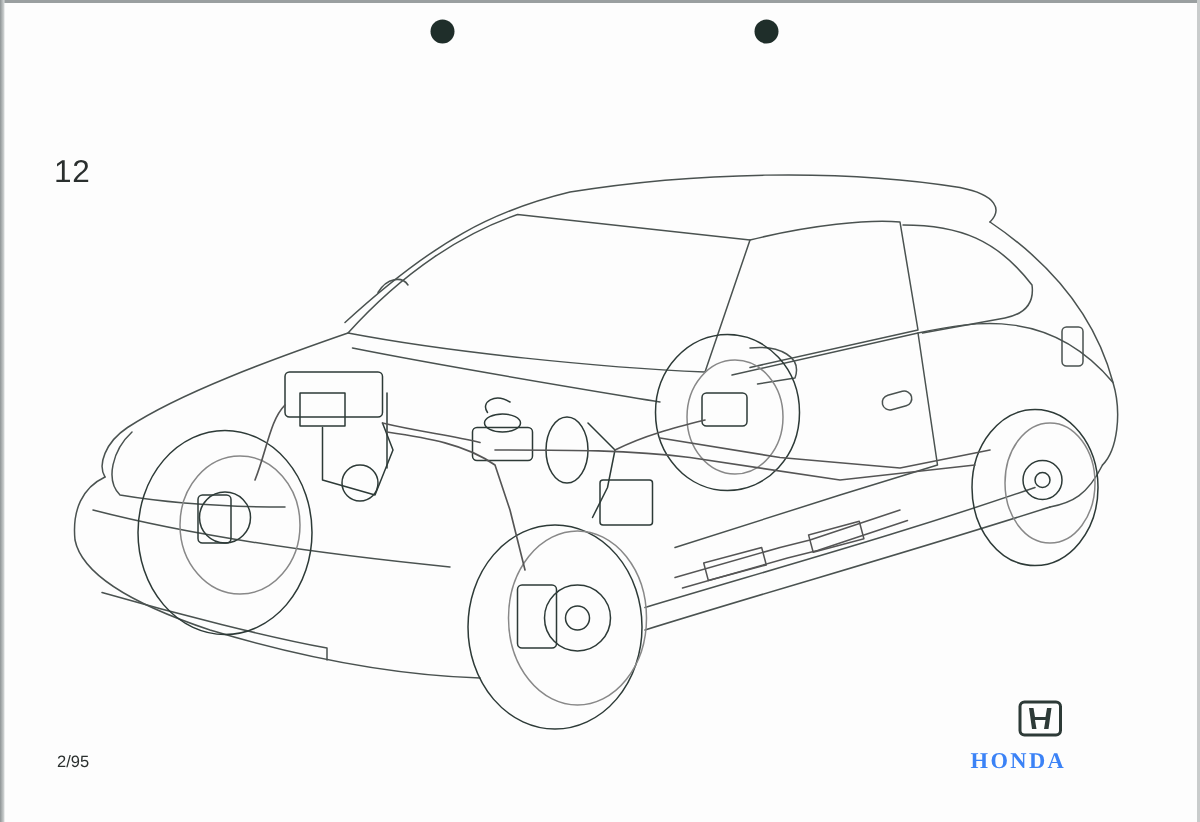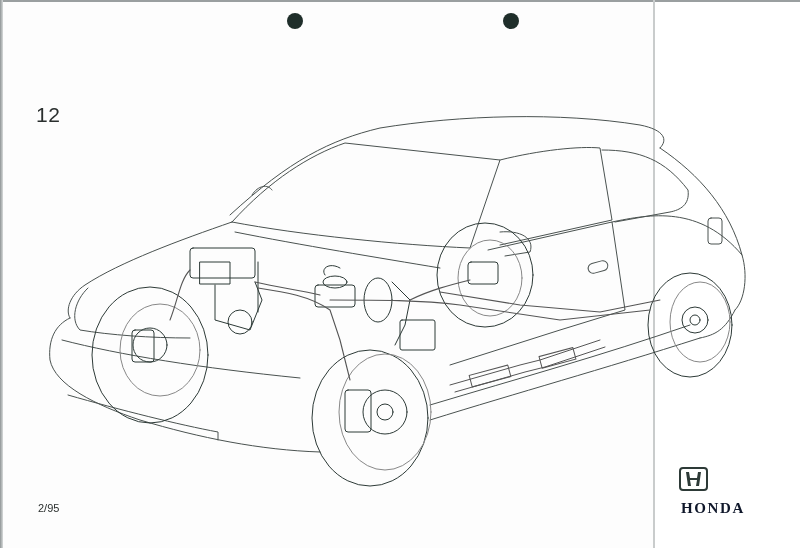--- a/index.html
+++ b/index.html
@@ -3,21 +3,21 @@
 <meta charset="utf-8">
 <style>
   html, body { margin: 0; padding: 0; }
   body {
     width: 800px; height: 548px; overflow: hidden;
     background: #ffffff;
     font-family: "Liberation Sans", sans-serif;
     position: relative;
   }
   .page {
-    position: absolute; left: 0; top: 0; width: 655px; height: 548px;
+    position: absolute; left: 0; top: 0; width: 800px; height: 548px;
     background: #fdfdfd;
   }
   .edge-top { position: absolute; left: 0; top: 0; width: 800px; height: 2px; background: #9a9fa0; }
   .edge-left { position: absolute; left: 0; top: 0; width: 3px; height: 548px;
     background: linear-gradient(to right, #8e9495, #d8dbdb); }
   .edge-right { position: absolute; right: 0; top: 0; width: 2px; height: 548px; background: #c9cccc; }
   .punch-hole {
     position: absolute; width: 16px; height: 16px; border-radius: 50%;
     background: #1f2e2a;
   }
@@ -28,23 +28,23 @@
   .date-code {
     position: absolute; left: 38px; top: 502px;
     font-size: 11px; color: #2a2f2e;
   }
   .illustration { position: absolute; left: 40px; top: 108px; width: 720px; height: 380px; }
   .logo-mark {
     position: absolute; left: 679px; top: 467px; width: 29px; height: 24px;
     border: 2px solid #2d3a37; border-radius: 4px; box-sizing: border-box;
   }
   .logo-brand {
-    position: absolute; left: 681px; top: 500px;
+    position: absolute; left: 647px; top: 500px;
     font-family: "Liberation Serif", serif; font-weight: bold;
-    font-size: 15px; letter-spacing: 1.6px; color: #0f172a;
+    font-size: 15px; letter-spacing: 1.6px; color: #3b82f6;
   }
 </style>
 </head>
 <body>
 
 <div class="page">
   <div class="edge-top"></div>
   <div class="edge-left"></div>
   <div class="edge-right"></div>
 

